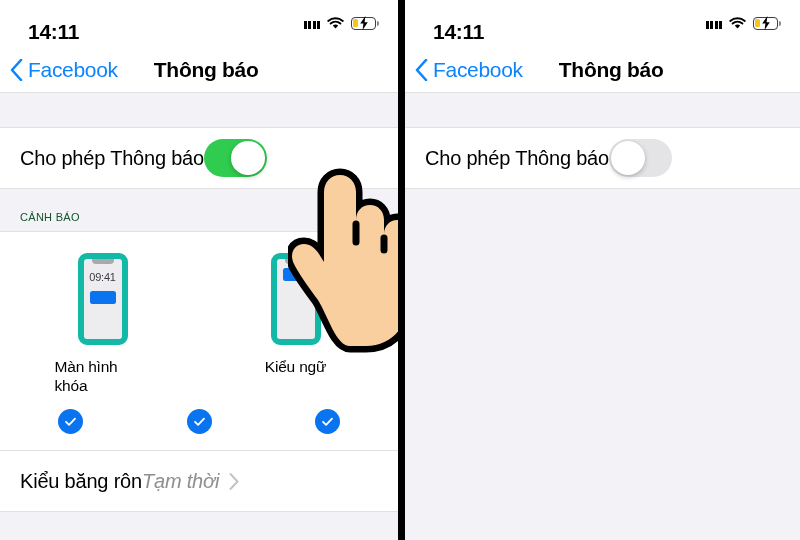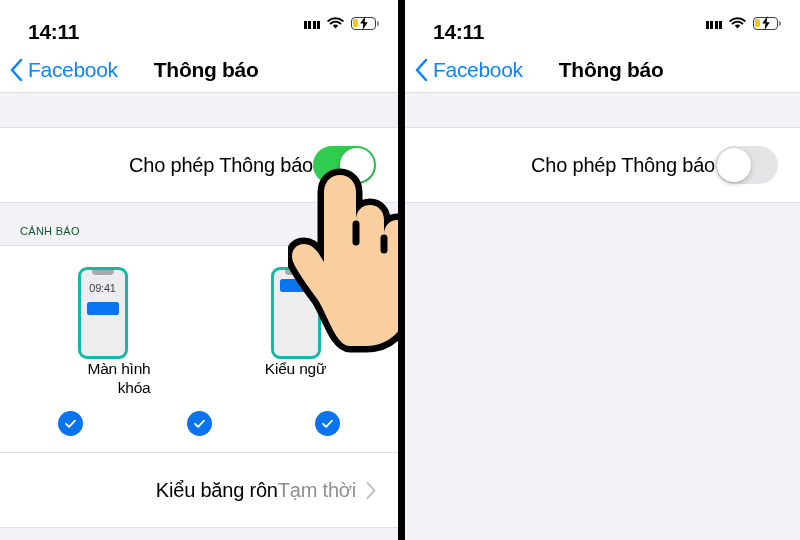--- a/index.html
+++ b/index.html
@@ -125,36 +125,37 @@
 
   
   .content { background: #f2f2f7; }
   .gap { height: 34px; background: #f2f2f7; }
   .gap.grow { height: 300px; }
   .hairline-top { box-shadow: inset 0 0.8px 0 0 #d8d8dc; }
   .hairline-bot { box-shadow: inset 0 -0.8px 0 0 #d8d8dc; }
   .hairline-both { box-shadow: inset 0 0.8px 0 0 #d8d8dc, inset 0 -0.8px 0 0 #d8d8dc; }
 
   .row {
-    height: 76px;
-    display: flex;
-    align-items: center;
-    justify-content: flex-end;
+    height: 62px;
+    display: flex;
+    align-items: center;
+    justify-content: flex-start;
     padding: 0 22px 0 20px;
     background: #fff;
   }
   .row-label {
     font-size: 20px;
     color: #000;
     letter-spacing: -0.2px;
   }
   .row-right {
     display: flex;
     align-items: center;
     gap: 10px;
+    font-style: italic;
   }
   .row-value {
     font-size: 20px;
     color: #8e8e93;
     letter-spacing: -0.2px;
   }
   .chev-right { width: 10px; height: 17px; flex: none; }
 
   
   .toggle {
@@ -202,21 +203,21 @@
   }
   .alert-item {
     flex: 1;
     display: flex;
     flex-direction: column;
     align-items: center;
     cursor: pointer;
   }
   .phone {
     width: 50px; height: 92px;
-    border: 3px solid #14b8a6;
+    border: 6px solid #14b8a6;
     border-radius: 9px;
     background: #ededf0;
     position: relative;
     overflow: hidden;
   }
   .phone .notch {
     position: absolute;
     left: 50%; top: 0;
     transform: translateX(-50%);
     width: 22px; height: 5px;
@@ -245,24 +246,24 @@
   
   .phone.nc .bar:nth-of-type(1) { top: 9px; }
   .phone.nc .bar:nth-of-type(2) { top: 26px; }
   .phone.nc .bar:nth-of-type(3) { top: 43px; }
   .phone.nc .bar:nth-of-type(4) { top: 60px; }
   .phone.nc .bar:nth-of-type(5) { top: 77px; }
   
   .phone.banner .bar.blue { top: 9px; }
 
   .alert-label {
-    margin-top: 0;
+    margin-top: 12px;
     font-size: 15.5px;
     color: #000;
-    text-align: right;
+    text-align: left;
     line-height: 19px;
     letter-spacing: -0.2px;
     max-width: 96px;
   }
   .check-row {
     display: flex;
     padding: 14px 6px 16px 6px;
     background: #fff;
   }
   .check-cell {

